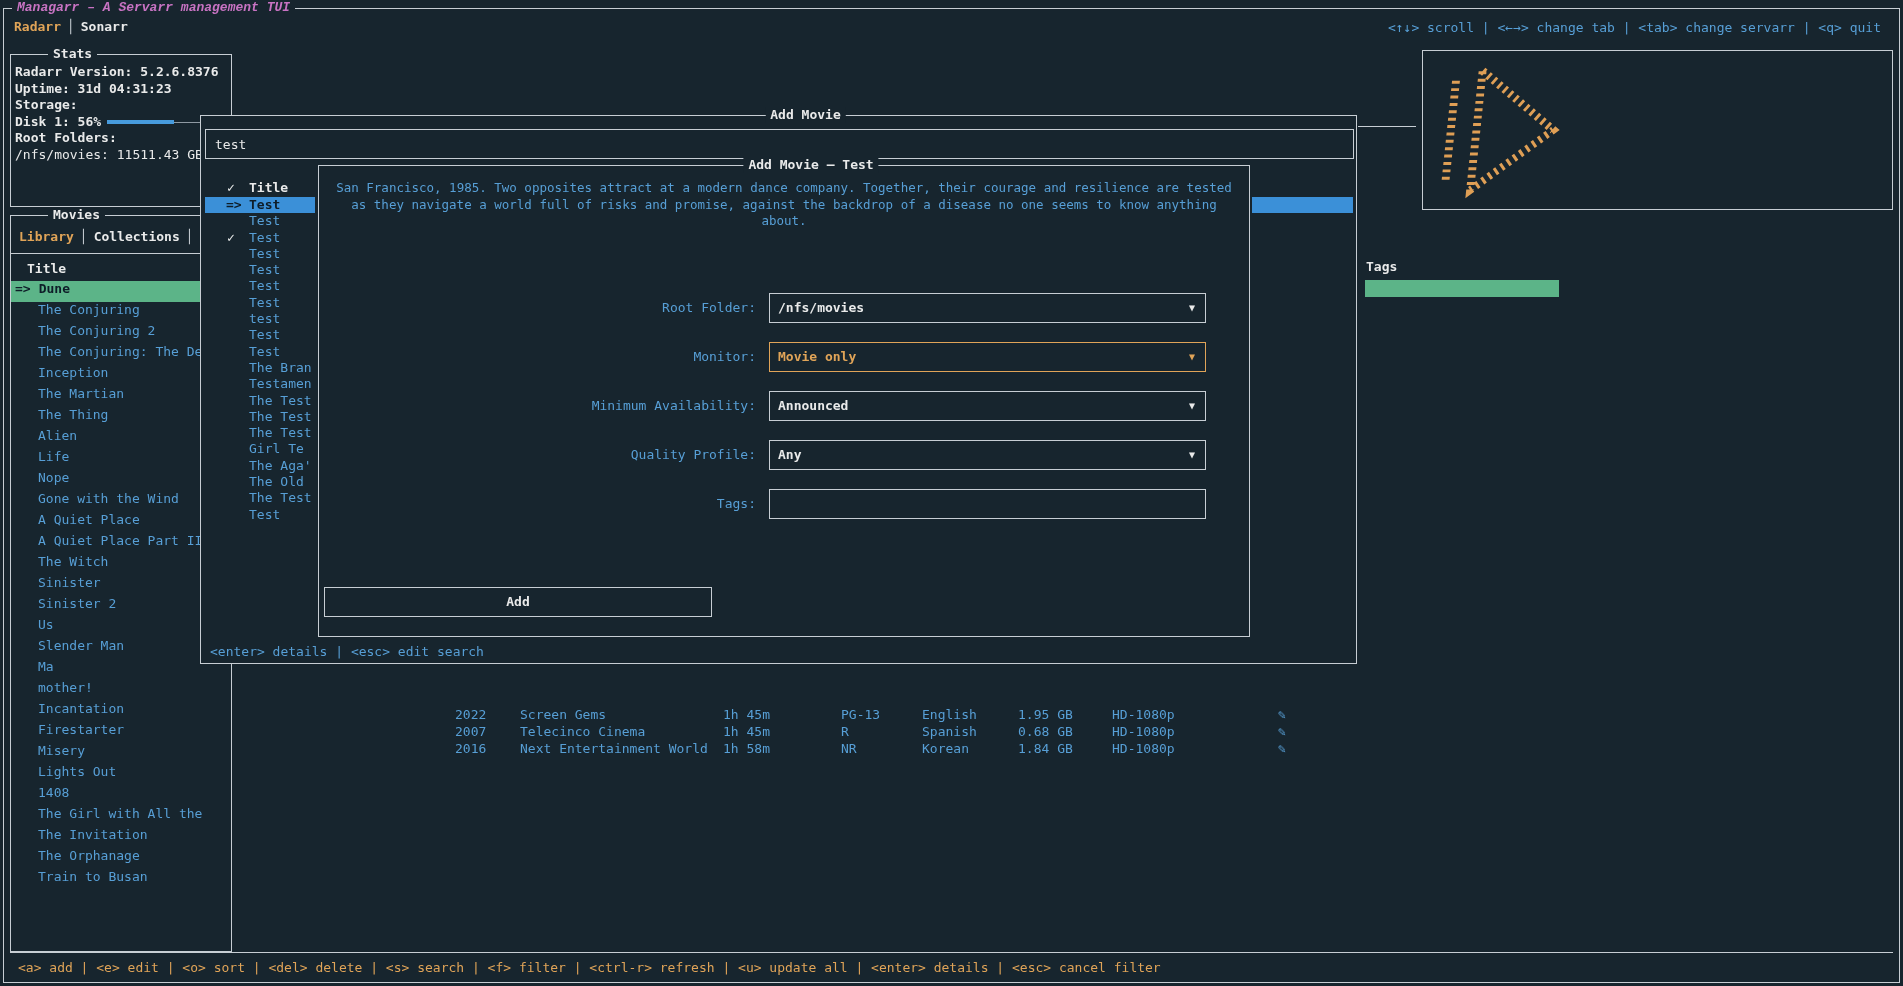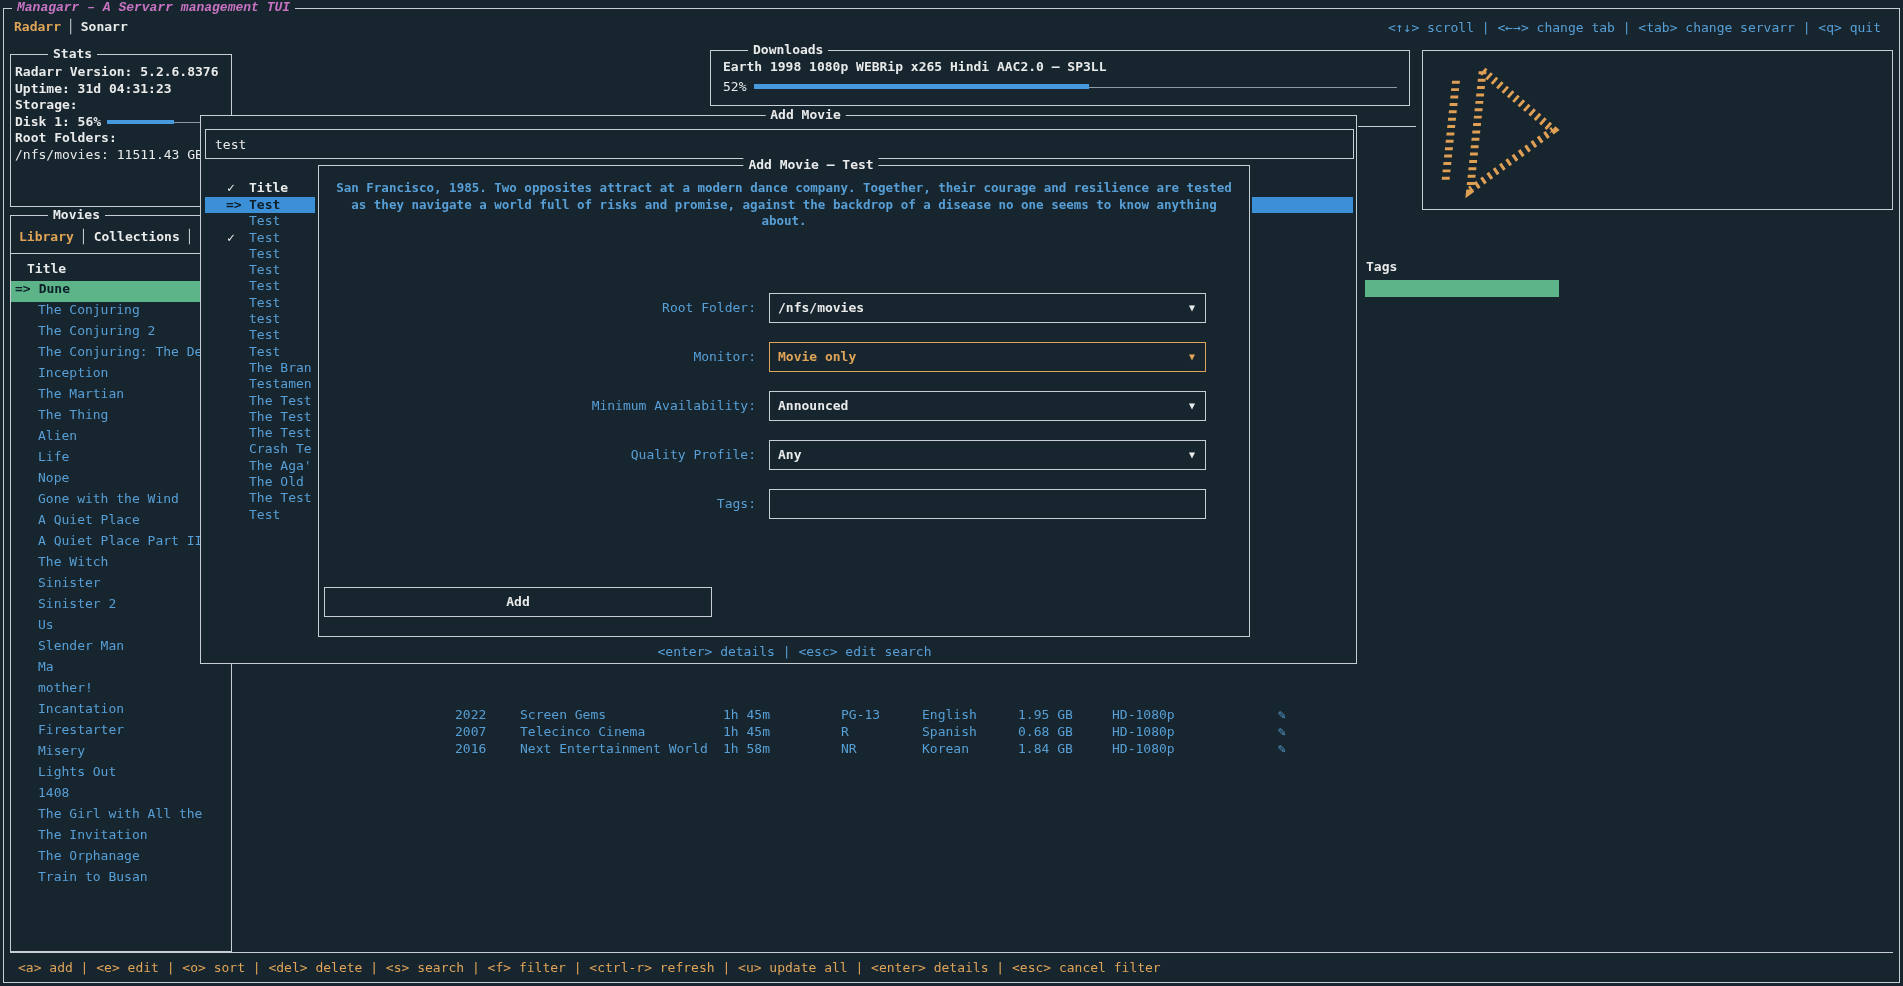--- a/index.html
+++ b/index.html
@@ -63,25 +63,25 @@
   .results-header { position:absolute; top:64px; left:0; width:320px; height:16px; font-weight:bold; }
   .r-check { position:absolute; left:26px; color:var(--text); }
   .r-title { position:absolute; left:48px; }
   .results { position:absolute; left:0; top:81px; width:317px; }
   .result-row { position:relative; height:16.3px; line-height:16.3px; color:var(--blue); white-space:nowrap; }
   .result-row.selected { background:var(--blue-sel); color:var(--dark); font-weight:bold;
     margin-left:4px; width:110px; }
   .result-row.selected .r-title { left:44px; }
   .r-prefix { position:absolute; left:21px; }
   .row-frag { position:absolute; left:1051px; top:81px; width:101px; height:16.3px; background:var(--blue-sel); }
-  .modal-help { position:absolute; bottom:4px; left:16px; width:100%; text-align:center; color:var(--blue); }
+  .modal-help { position:absolute; bottom:4px; left:9px; width:100%; text-align:left; color:var(--blue); }
 
   
   .popup { left:318px; top:165px; width:932px; height:472px; z-index:6; }
-  .overview { margin:14px 12px 0; text-align:center; color:var(--blue); font-weight:bold;
+  .overview { margin:14px 12px 0; text-align:center; color:var(--blue); font-weight:normal;
     font-size:12.5px; line-height:16.5px; }
   .field-row { position:absolute; left:0; width:100%; height:30px; }
   .f1{top:127px} .f2{top:176px} .f3{top:225px} .f4{top:274px} .f5{top:323px}
   .field-label { position:absolute; right:493px; top:7px; color:var(--blue); white-space:nowrap; }
   .field-select { position:absolute; left:450px; top:0; width:437px; height:30px;
     border:1px solid var(--border); line-height:28px; padding:0 26px 0 8px; font-weight:bold;
     white-space:nowrap; overflow:hidden; }
   .arrow { position:absolute; right:10px; top:0; font-size:10px; line-height:28px; }
   .field-row.focused .field-select { border-color:var(--orange); color:var(--orange); }
   .field-input { position:absolute; left:450px; top:0; width:437px; height:30px; background:transparent;
@@ -126,31 +126,20 @@
       <span class="bold">Disk 1: 56%</span>
       <span class="gauge sm">
         <span class="gauge-line"></span>
         <span class="gauge-fill" style="width: 56%;"></span>
       </span>
     </div>
     <div class="stats-line bold">Root Folders:</div>
     <div class="stats-line">/nfs/movies: 11511.43 GB</div>
   </div>
 
-  <div class="box downloads-box">
-    <span class="box-title">Downloads</span>
-    <div class="dl-item bold">Earth 1998 1080p WEBRip x265 Hindi AAC2.0 – SP3LL</div>
-    <div class="dl-progress">
-      <span>52%</span>
-      <span class="gauge lg">
-        <span class="gauge-line"></span>
-        <span class="gauge-fill" style="width: 52%;"></span>
-      </span>
-    </div>
-  </div>
 
   <div class="box logo-box">
     <svg class="logo" viewBox="0 0 130 145">
       <line x1="14" y1="22" x2="14" y2="123" stroke="#df9f55" stroke-width="8" stroke-dasharray="3 4.5"></line>
       <polygon points="40,12 118,72 40,133" fill="none" stroke="#df9f55" stroke-width="8" stroke-dasharray="3 4.5"></polygon>
     </svg>
   </div>
 
   <div class="box movies-box">
     <span class="box-title">Movies</span>
@@ -337,21 +326,21 @@
           <span class="r-title">The Test</span>
         </div>
 
         <div class="result-row">
           <span class="r-check"></span>
           <span class="r-title">The Test</span>
         </div>
 
         <div class="result-row">
           <span class="r-check"></span>
-          <span class="r-title">Crash Te</span>
+          <span class="r-title">Girl Te</span>
         </div>
 
         <div class="result-row">
           <span class="r-check"></span>
           <span class="r-title">The Aga'</span>
         </div>
 
         <div class="result-row">
           <span class="r-check"></span>
           <span class="r-title">The Old</span>

